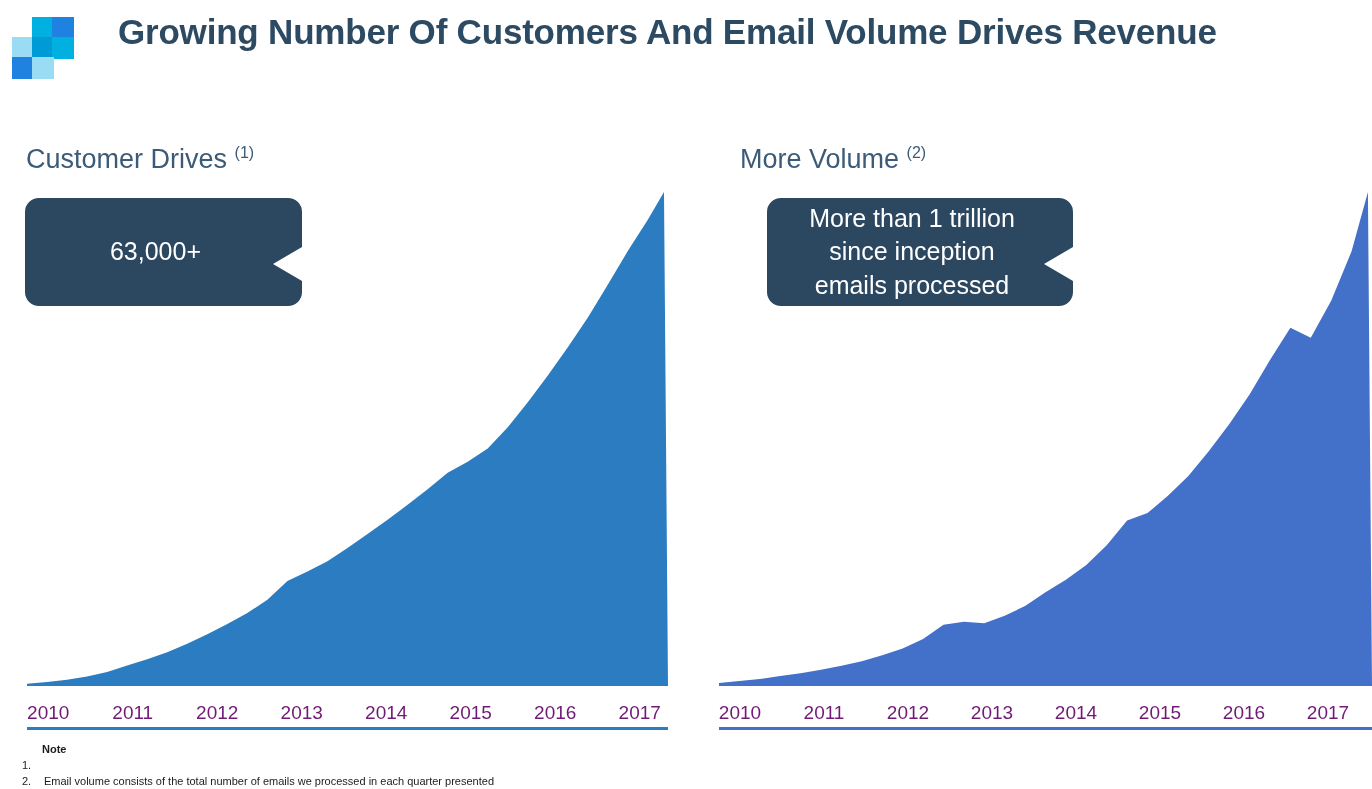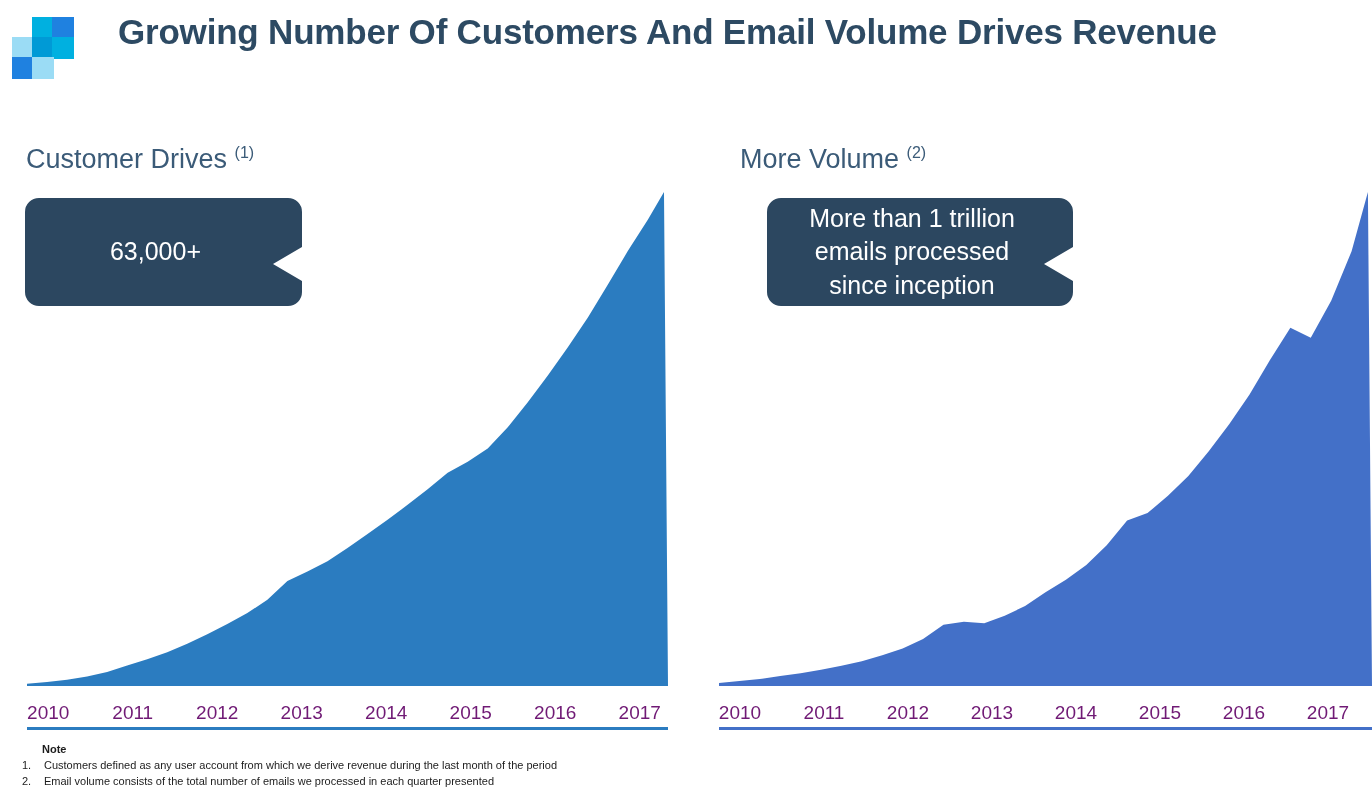--- a/index.html
+++ b/index.html
@@ -147,43 +147,42 @@
       </svg>
     </div>
     <div class="baseline"></div>
 
     <div class="callout callout-right">
       <svg class="bubble-svg" width="306" height="108" viewBox="0 0 306 108">
         <path d="M14,0 H292 a14,14 0 0 1 14,14 V49 L277,66 L306,83 V94 a14,14 0 0 1 -14,14 H14 a14,14 0 0 1 -14,-14 V14 A14,14 0 0 1 14,0 Z" fill="#2c4760"></path>
       </svg>
       <div class="ctext">
         <span>More than 1 trillion</span>
+        <span>since inception</span>
         <span>emails processed</span>
-        <span>since inception</span>
       </div>
     </div>
 
     <div class="axis">
       <span class="tick">2010</span>
       <span class="tick">2011</span>
       <span class="tick">2012</span>
       <span class="tick">2013</span>
       <span class="tick">2014</span>
       <span class="tick">2015</span>
       <span class="tick">2016</span>
       <span class="tick">2017</span>
     </div>
   </div>
 
   <div class="notes">
     <div class="note-head">Note</div>
     <ol>
       <li>
         <span class="num">1.</span>
-        <span>Customers defined as any user account from which we derive revenue during the last month of the period</span>
       </li>
       <li>
         <span class="num">2.</span>
         <span>Email volume consists of the total number of emails we processed in each quarter presented</span>
       </li>
     </ol>
   </div>
 
 </div>
 

